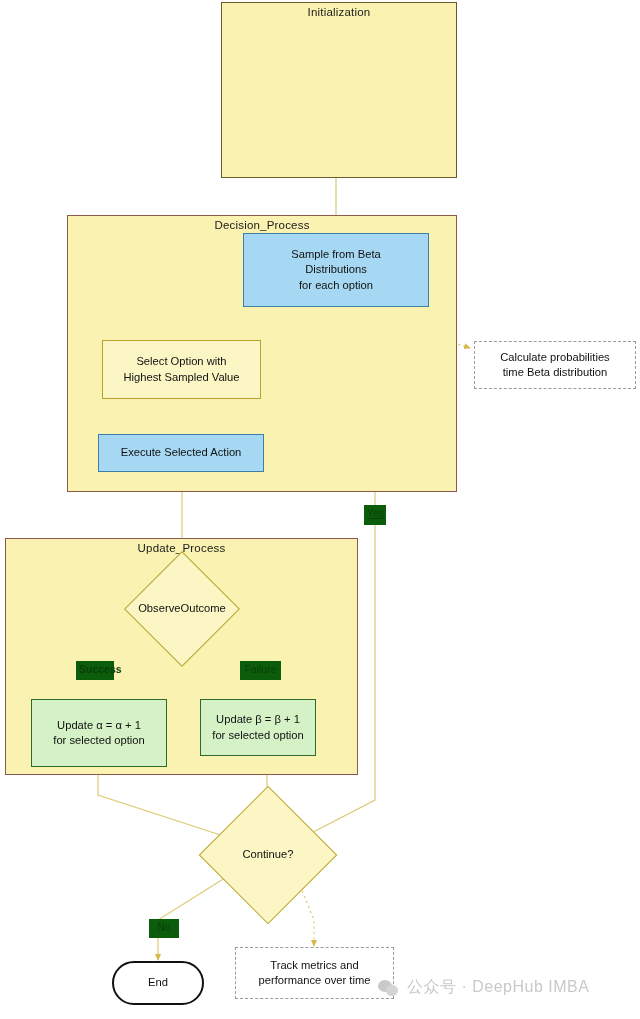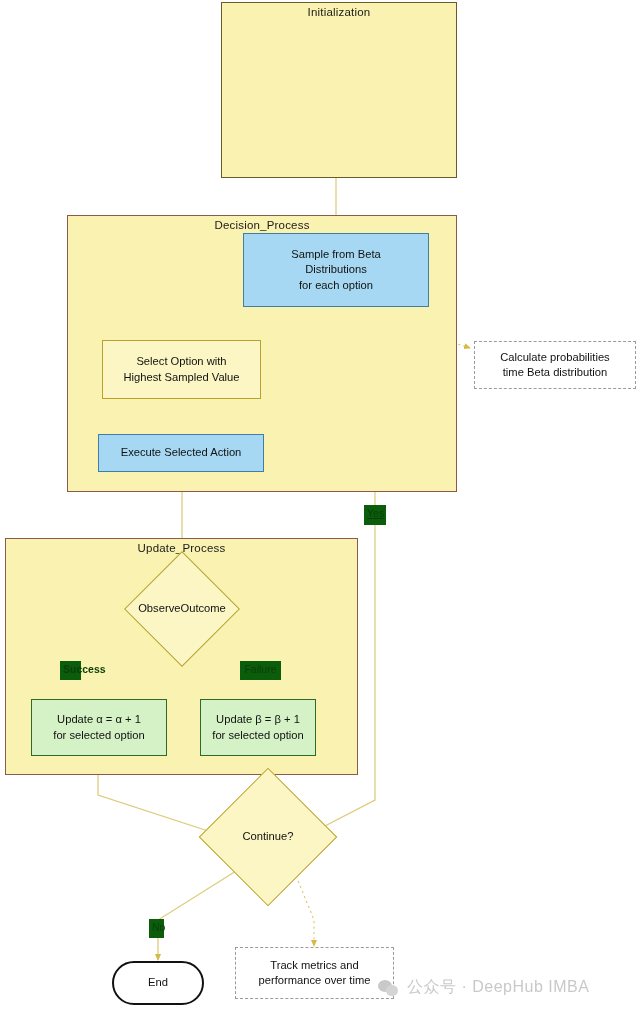--- a/index.html
+++ b/index.html
@@ -232,42 +232,42 @@
   </div>
 
   <div class="diamond-wrap" style="left:141px; top:568px; width:82px; height:82px;">
     <div class="diamond-shape"></div>
     <div class="diamond-label">
       <span class="ln">Observe</span>
       <span class="ln">Outcome</span>
     </div>
   </div>
 
-  <div class="edge-label" style="left:60px; top:661px; width:21px; height:19px;font-weight:bold;">Success</div>
+  <div class="edge-label" style="left:76px; top:661px; width:38px; height:19px;font-weight:bold;">Success</div>
 
   <div class="edge-label" style="left:240px; top:661px; width:41px; height:19px;">Failure</div>
 
-  <div class="node node-green" style="left:31px; top:699px; width:136px; height:57px;">
+  <div class="node node-green" style="left:31px; top:699px; width:136px; height:68px;">
     <span class="ln">Update α = α + 1</span>
     <span class="ln">for selected option</span>
   </div>
 
   <div class="node node-green" style="left:200px; top:699px; width:116px; height:57px;">
     <span class="ln">Update β = β + 1</span>
     <span class="ln">for selected option</span>
   </div>
 
-  <div class="diamond-wrap" style="left:219px; top:788px; width:98px; height:98px;">
+  <div class="diamond-wrap" style="left:219px; top:806px; width:98px; height:98px;">
     <div class="diamond-shape"></div>
     <div class="diamond-label">
       <span class="ln">Continue?</span>
     </div>
   </div>
 
-  <div class="edge-label" style="left:149px; top:919px; width:15px; height:19px;">No</div>
+  <div class="edge-label" style="left:149px; top:919px; width:30px; height:19px;">No</div>
 
   <div class="node node-terminal" style="left:112px; top:961px; width:92px; height:44px;">
     <span class="ln">End</span>
   </div>
 
   <div class="node node-note" style="left:235px; top:947px; width:159px; height:52px;">
     <span class="ln">Track metrics and</span>
     <span class="ln">performance over time</span>
   </div>
 

